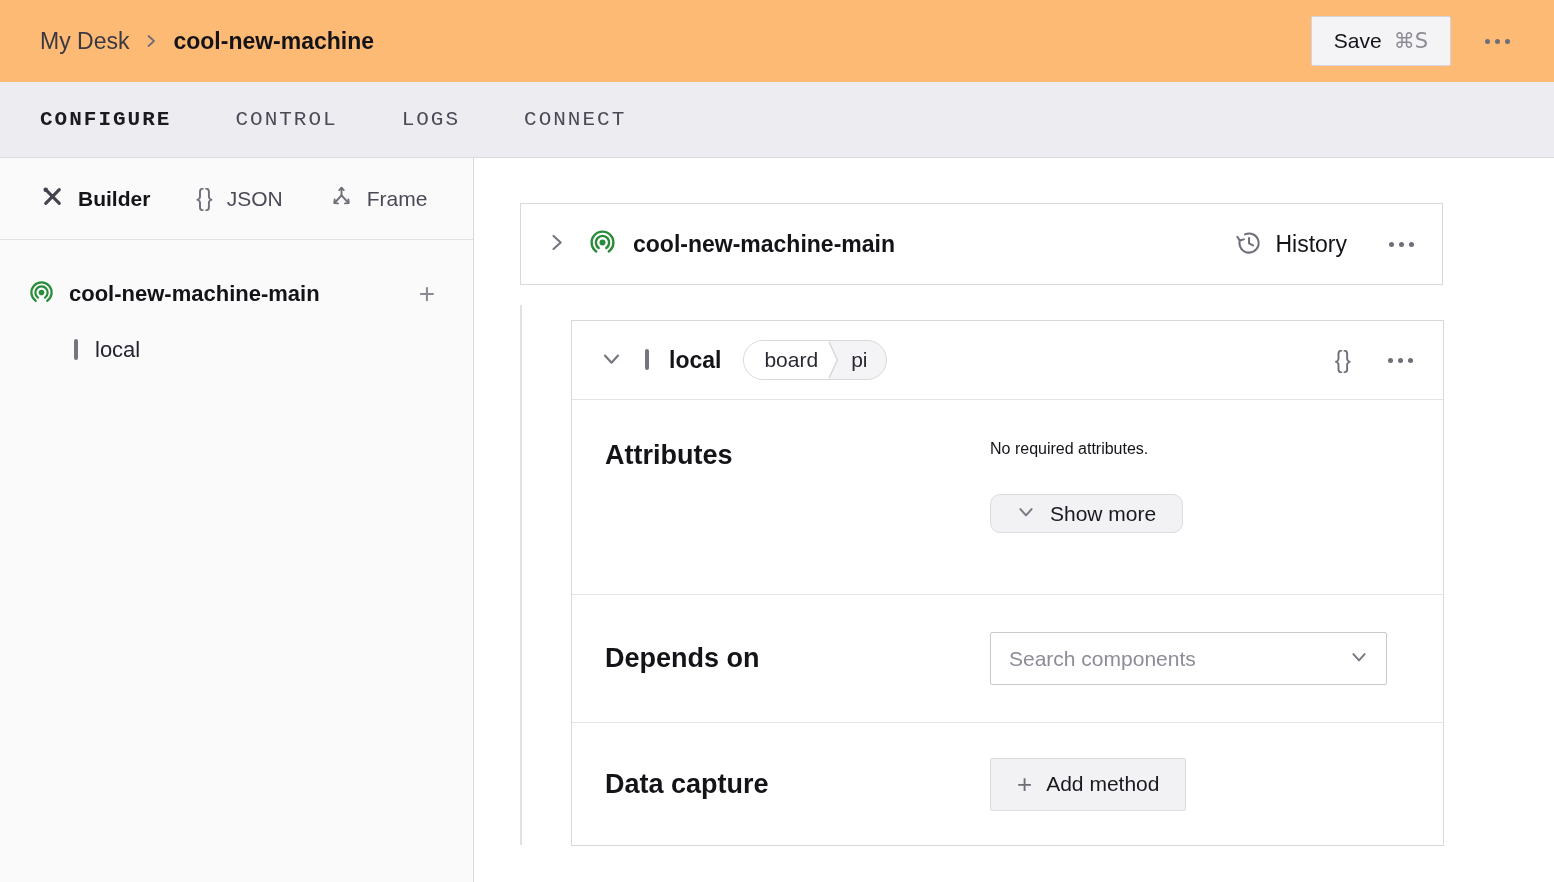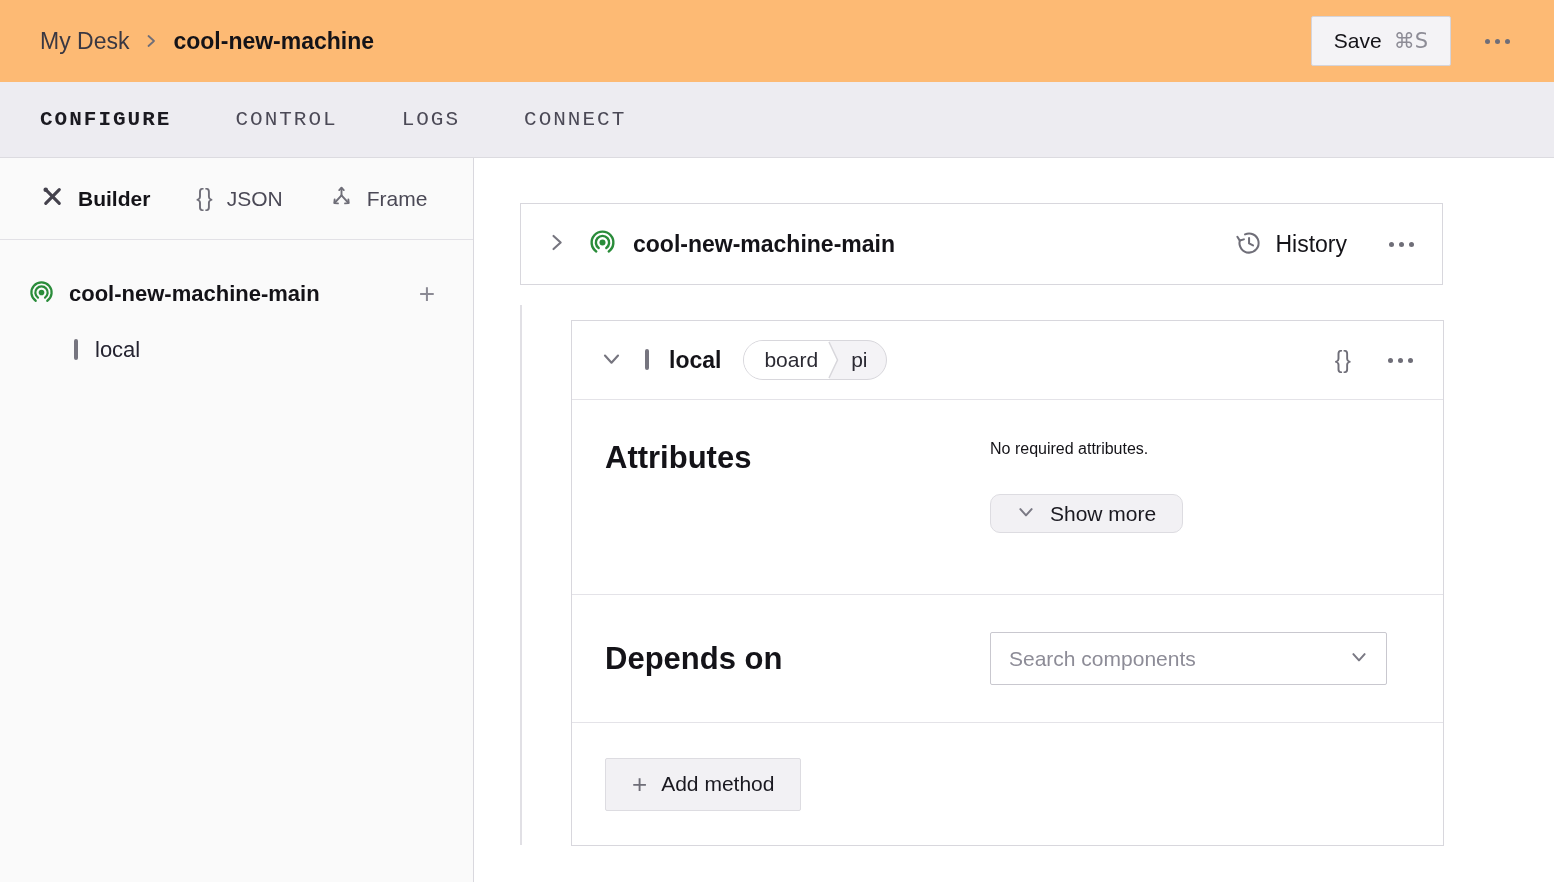--- a/index.html
+++ b/index.html
@@ -67,21 +67,21 @@
     border-radius:999px; overflow:hidden; background:#f4f3f6; }
   .type-pill .seg-type { background:#fff; display:flex; align-items:center; padding:0 8px 0 20px; font-size:21px; color:#2b2a33; }
   .type-pill .seg-model { display:flex; align-items:center; padding:0 18px 0 10px; font-size:21px; color:#2b2a33; }
   .pill-divider svg { display:block; height:38px; }
   .comp-header .braces { margin-left:auto; cursor:pointer; }
   .comp-header .dots { margin-left:36px; }
 
   .section { display:flex; padding-left:33px; }
   .section + .section { border-top:1px solid #e4e3e8; }
   .section .label-col { width:385px; flex:0 0 auto; }
-  .section-label { font-size:31px; font-weight:bold; color:#141318; }
+  .section-label { font-size:27px; font-weight:bold; color:#141318; }
   .sec-attributes { height:194px; padding-top:40px; }
   .sec-attributes .value-col { display:flex; flex-direction:column; align-items:flex-start; }
   .empty-text { font-size:16px; color:#141318; }
   .show-more-btn { margin-top:36px; height:39px; display:flex; align-items:center; gap:15px;
     background:#f2f1f4; border:1px solid #dddce1; border-radius:10px; padding:0 26px; cursor:pointer; }
   .show-more-btn .btn-label { font-size:21px; color:#1a1920; }
   .sec-depends { height:128px; align-items:center; }
   .select { width:397px; height:53px; background:#fff; border:1px solid #c9c8cf; border-radius:2px;
     display:flex; align-items:center; padding:0 18px; cursor:pointer; }
   .select .placeholder { font-size:21px; color:#8d8c97; }
@@ -267,20 +267,23 @@
             <span class="placeholder">Search components</span>
             <span class="chev">
               <svg width="18" height="18" viewBox="0 0 16 16">
                   <polyline points="3,5.5 8,11 13,5.5" fill="none" stroke="#7a7984" stroke-width="1.8" stroke-linecap="round" stroke-linejoin="round"></polyline>
                 </svg>
             </span>
           </div>
         </div>
 
         <div class="section sec-capture">
+          <div class="label-col">
+            <span class="section-label">Data capture</span>
+          </div>
           <button class="add-method-btn">
             <span class="plus-glyph">+</span>
             <span class="btn-label">Add method</span>
           </button>
         </div>
       </section>
     </main>
   </div>
 </div>
 

